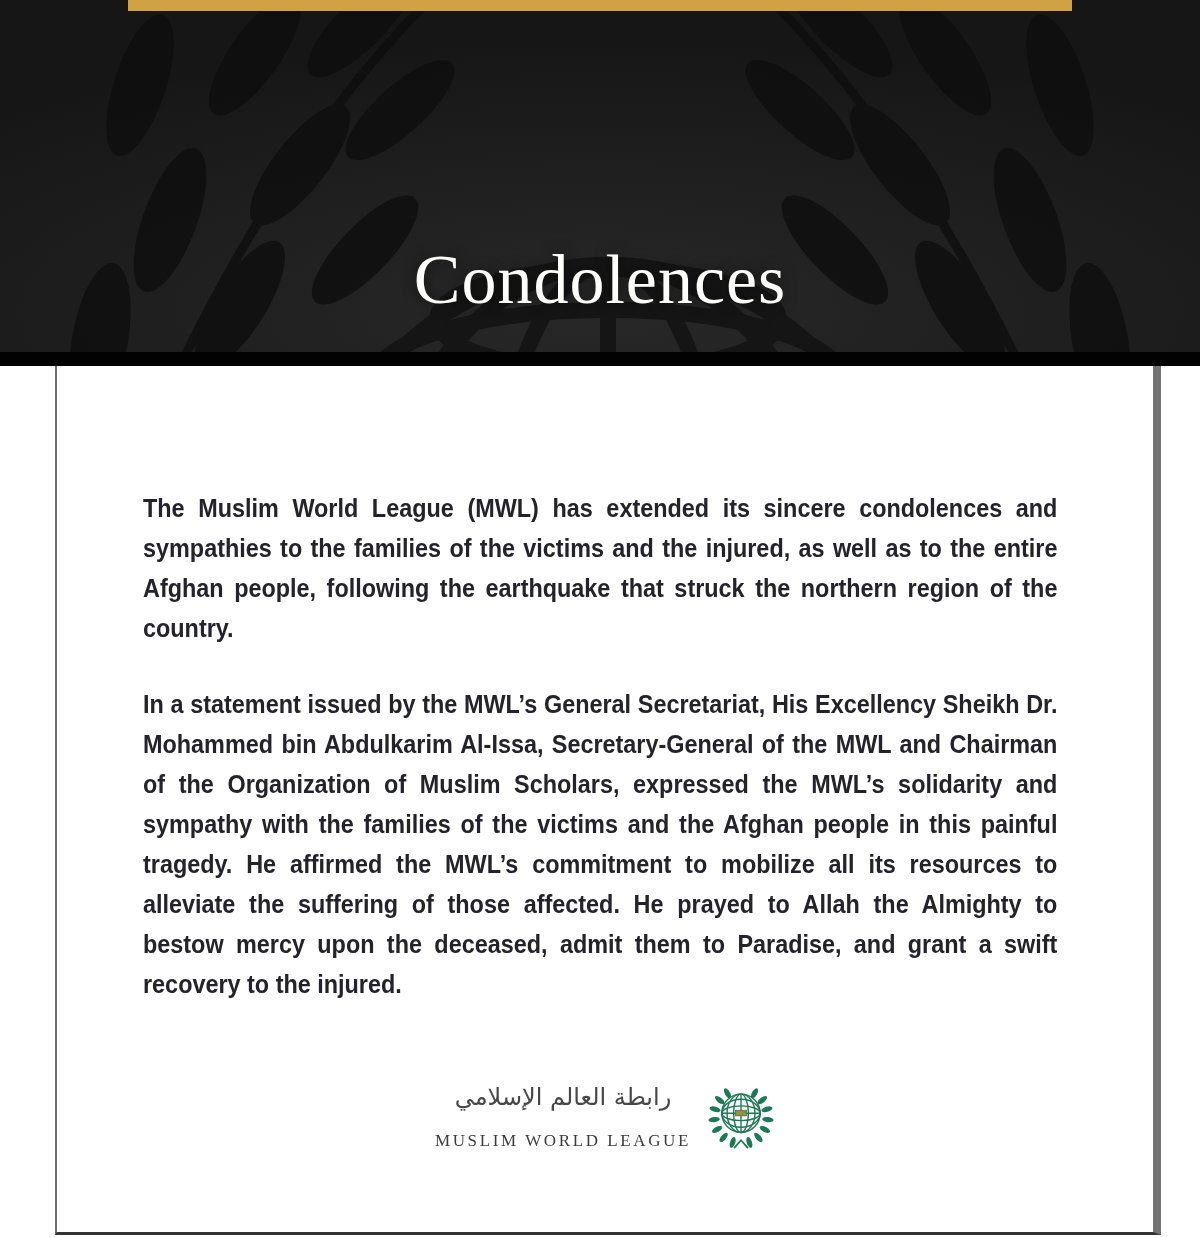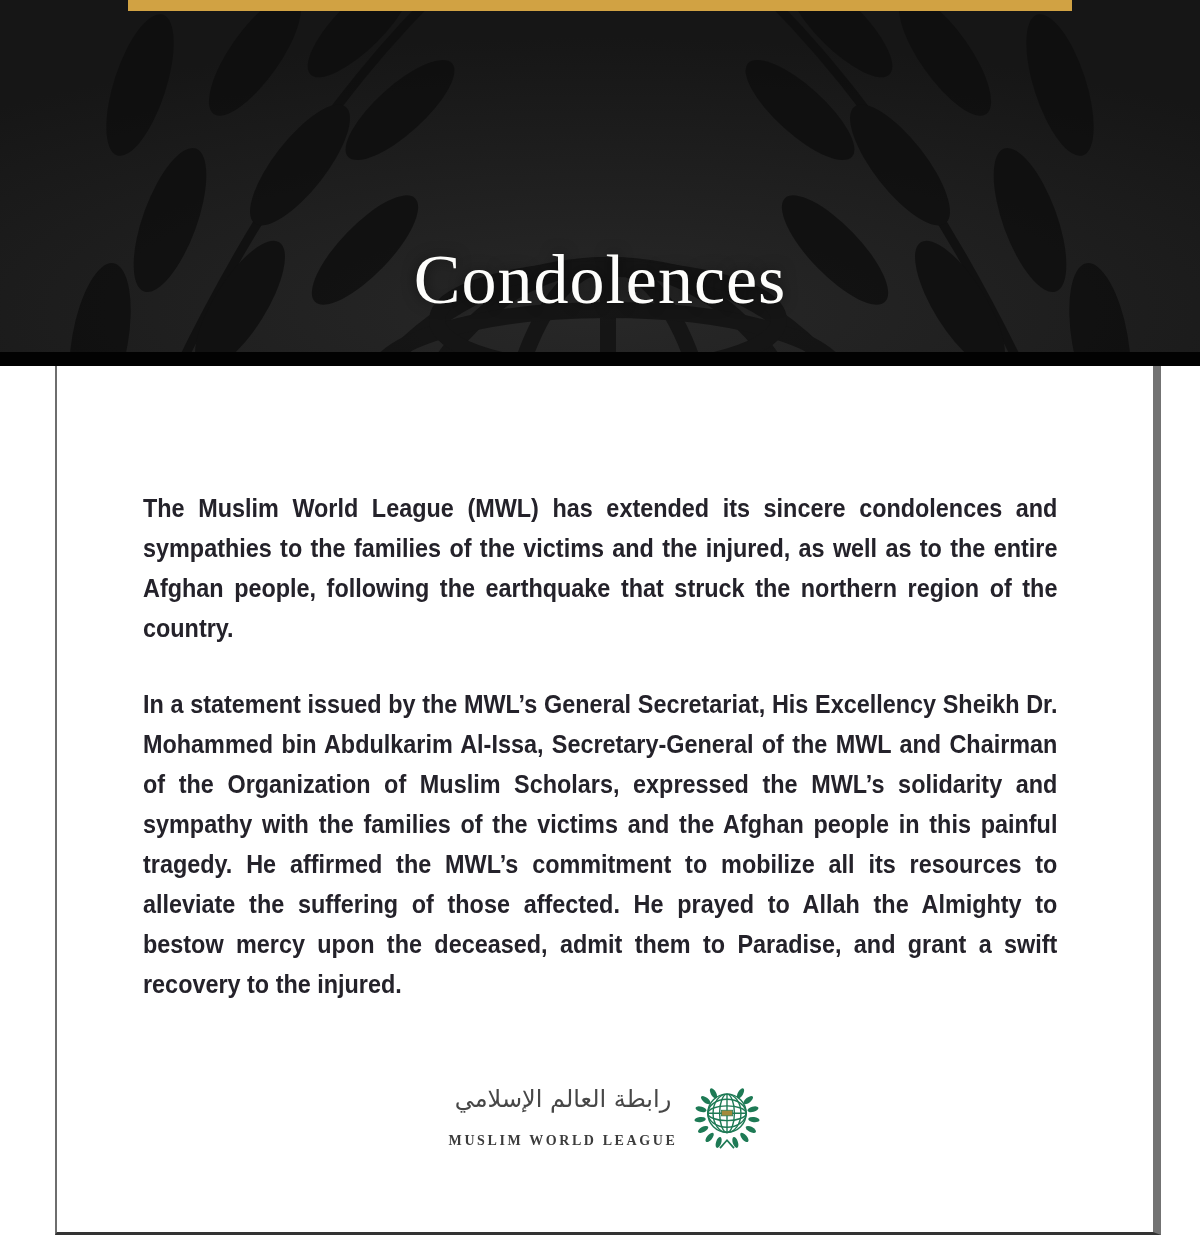--- a/index.html
+++ b/index.html
@@ -60,22 +60,22 @@
   .logo-text{display:flex;flex-direction:column;align-items:center;}
   .logo-arabic{
     font-family:"DejaVu Sans",sans-serif;
     font-size:24px;line-height:1.5;
     color:#474747;
     direction:rtl;
     white-space:nowrap;
   }
   .logo-wordmark{
     font-family:"Liberation Serif","DejaVu Serif",serif;
-    font-weight:700;
-    font-size:14px;letter-spacing:2.6px;
+    font-weight:400;
+    font-size:17px;letter-spacing:2.6px;
     color:#3c3c3c;
     white-space:nowrap;
     margin-top:16px;
   }
   .emblem{display:block;}
 </style>
 </head>
 <body>
 
 <div class="page">

